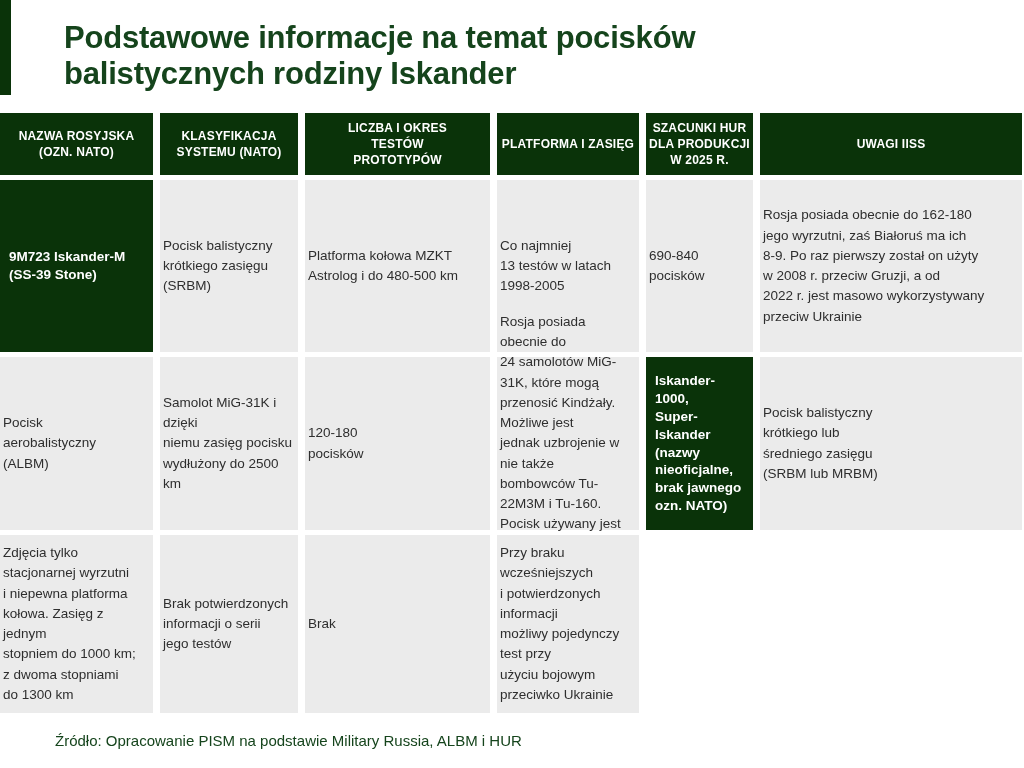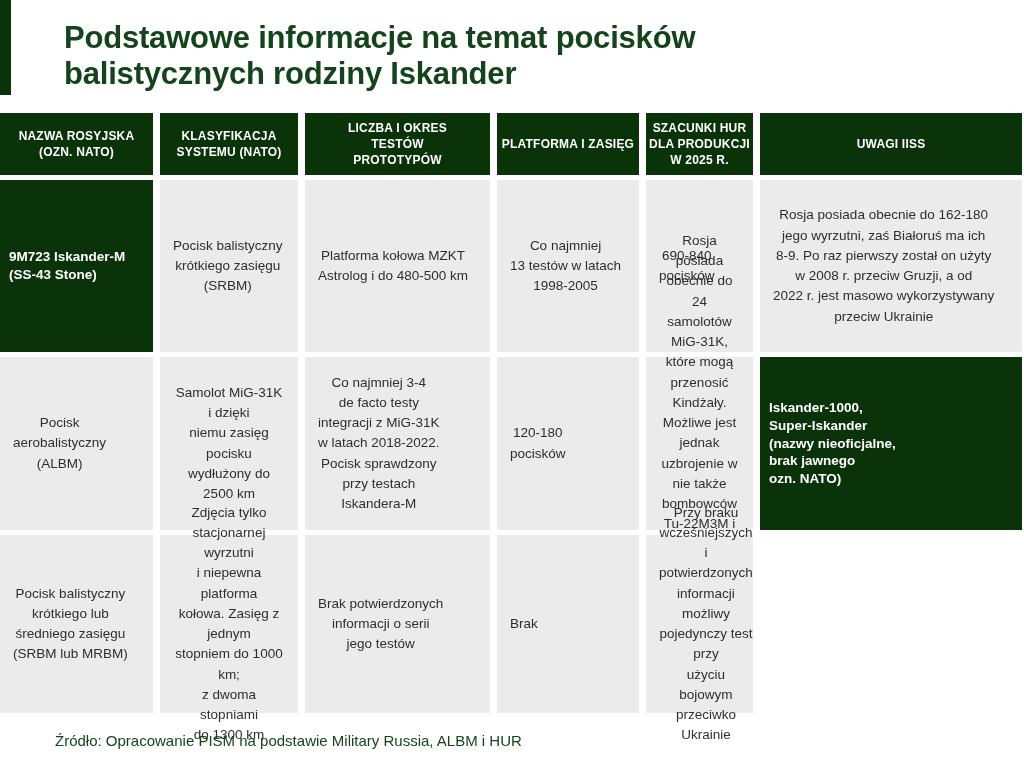--- a/index.html
+++ b/index.html
@@ -41,22 +41,21 @@
   .name{
     background:var(--green);color:#ffffff;
     font-weight:bold;font-size:13.5px;line-height:1.32;
     display:flex;align-items:center;
     padding:0 5px 0 9px;
   }
   .val{
     background:var(--cell-gray);color:var(--body-text);
     font-size:13.5px;line-height:1.5;
     display:flex;align-items:center;
-    padding:0 13px;
-    text-align:center;
+    padding:0 3px;
   }
   .source-note{
     position:absolute;left:55px;top:732px;
     font-size:15px;color:var(--title-green);
   }
 </style>
 </head>
 <body>
 
 <div>
@@ -75,21 +74,21 @@
     <div class="cell th">LICZBA I OKRES
 TESTÓW
 PROTOTYPÓW</div>
     <div class="cell th">PLATFORMA I ZASIĘG</div>
     <div class="cell th">SZACUNKI HUR
 DLA PRODUKCJI
 W 2025 R.</div>
     <div class="cell th">UWAGI IISS</div>
 
     <div class="cell name">9M723 Iskander-M
-(SS-43 Stone)</div>
+(SS-39 Stone)</div>
     <div class="cell val">Pocisk balistyczny
 krótkiego zasięgu
 (SRBM)</div>
     <div class="cell val">Platforma kołowa MZKT
 Astrolog i do 480-500 km</div>
     <div class="cell val">Co najmniej
 13 testów w latach
 1998-2005</div>
     <div class="cell val">690-840
 pocisków</div>
@@ -99,27 +98,20 @@
 w 2008 r. przeciw Gruzji, a od
 2022 r. jest masowo wykorzystywany
 przeciw Ukrainie</div>
 
     <div class="cell val">Pocisk
 aerobalistyczny
 (ALBM)</div>
     <div class="cell val">Samolot MiG-31K i dzięki
 niemu zasięg pocisku
 wydłużony do 2500 km</div>
-    <div class="cell val">Co najmniej 3-4
-de facto testy
-integracji z MiG-31K
-w latach 2018-2022.
-Pocisk sprawdzony
-przy testach
-Iskandera-M</div>
     <div class="cell val">120-180
 pocisków</div>
     <div class="cell val">Rosja posiada obecnie do
 24 samolotów MiG-31K, które mogą
 przenosić Kindżały. Możliwe jest
 jednak uzbrojenie w nie także
 bombowców Tu-22M3M i Tu-160.
 Pocisk używany jest przeciwko
 Ukrainie od 2022 r.</div>
 

